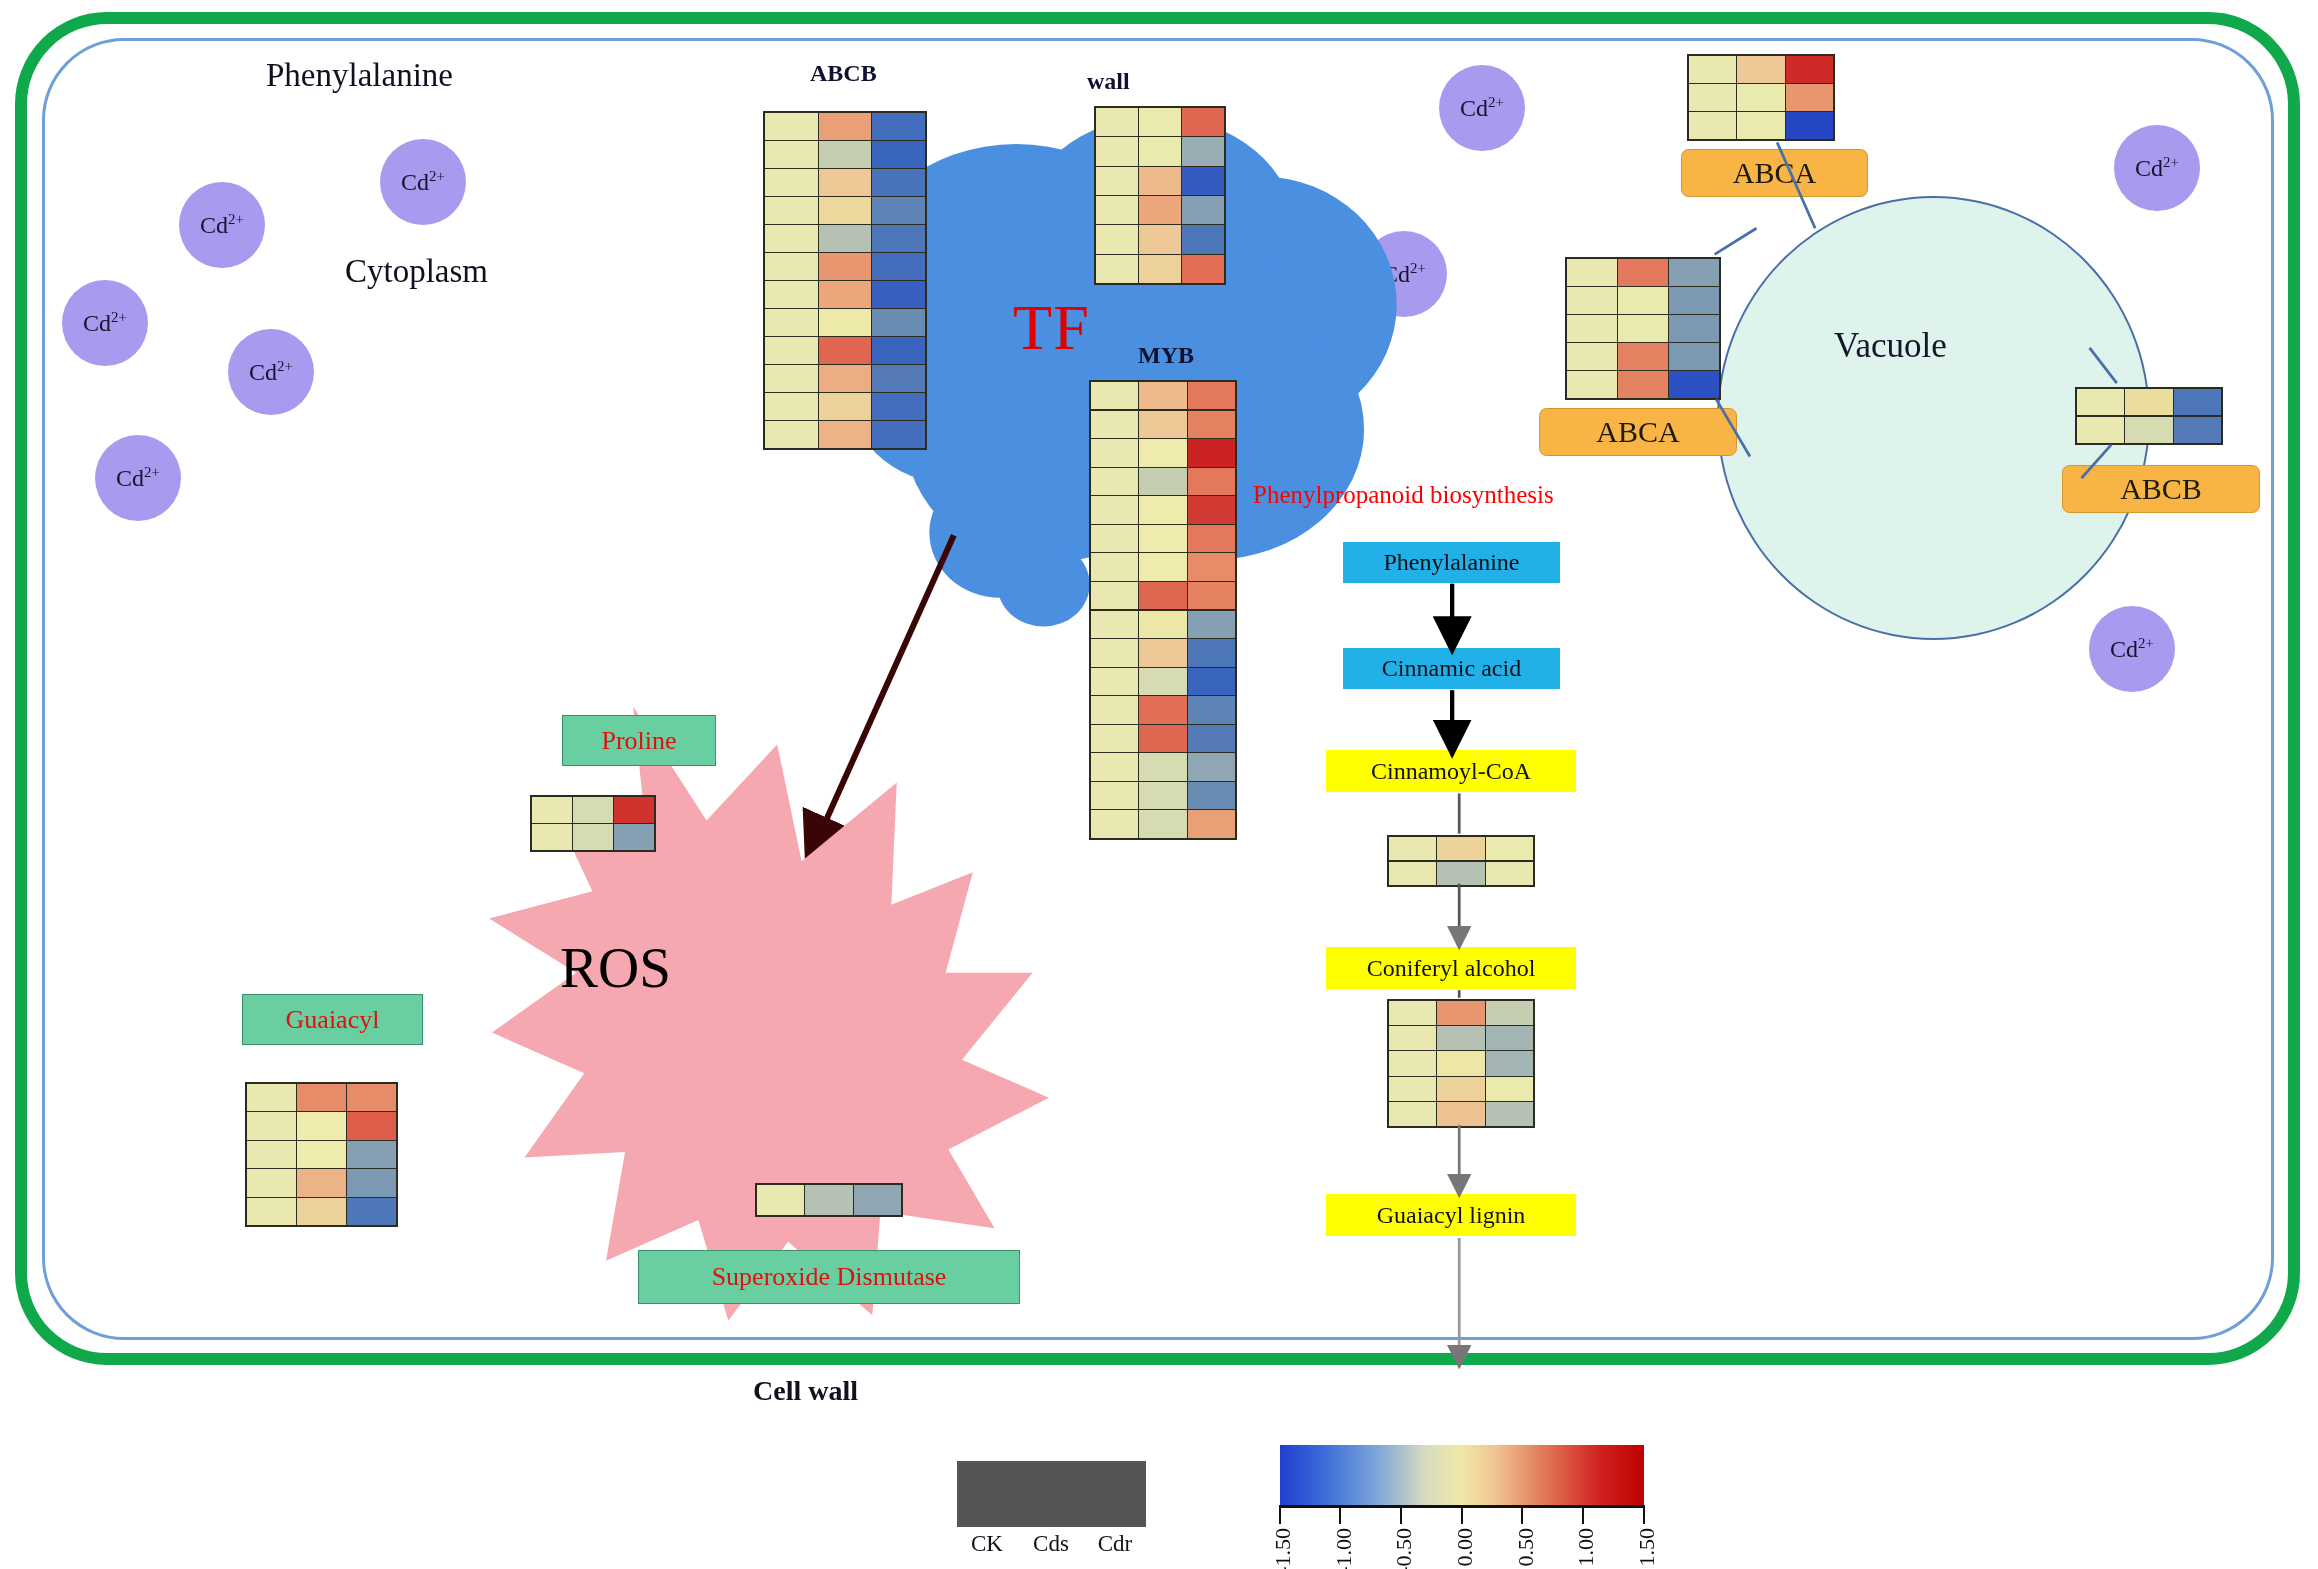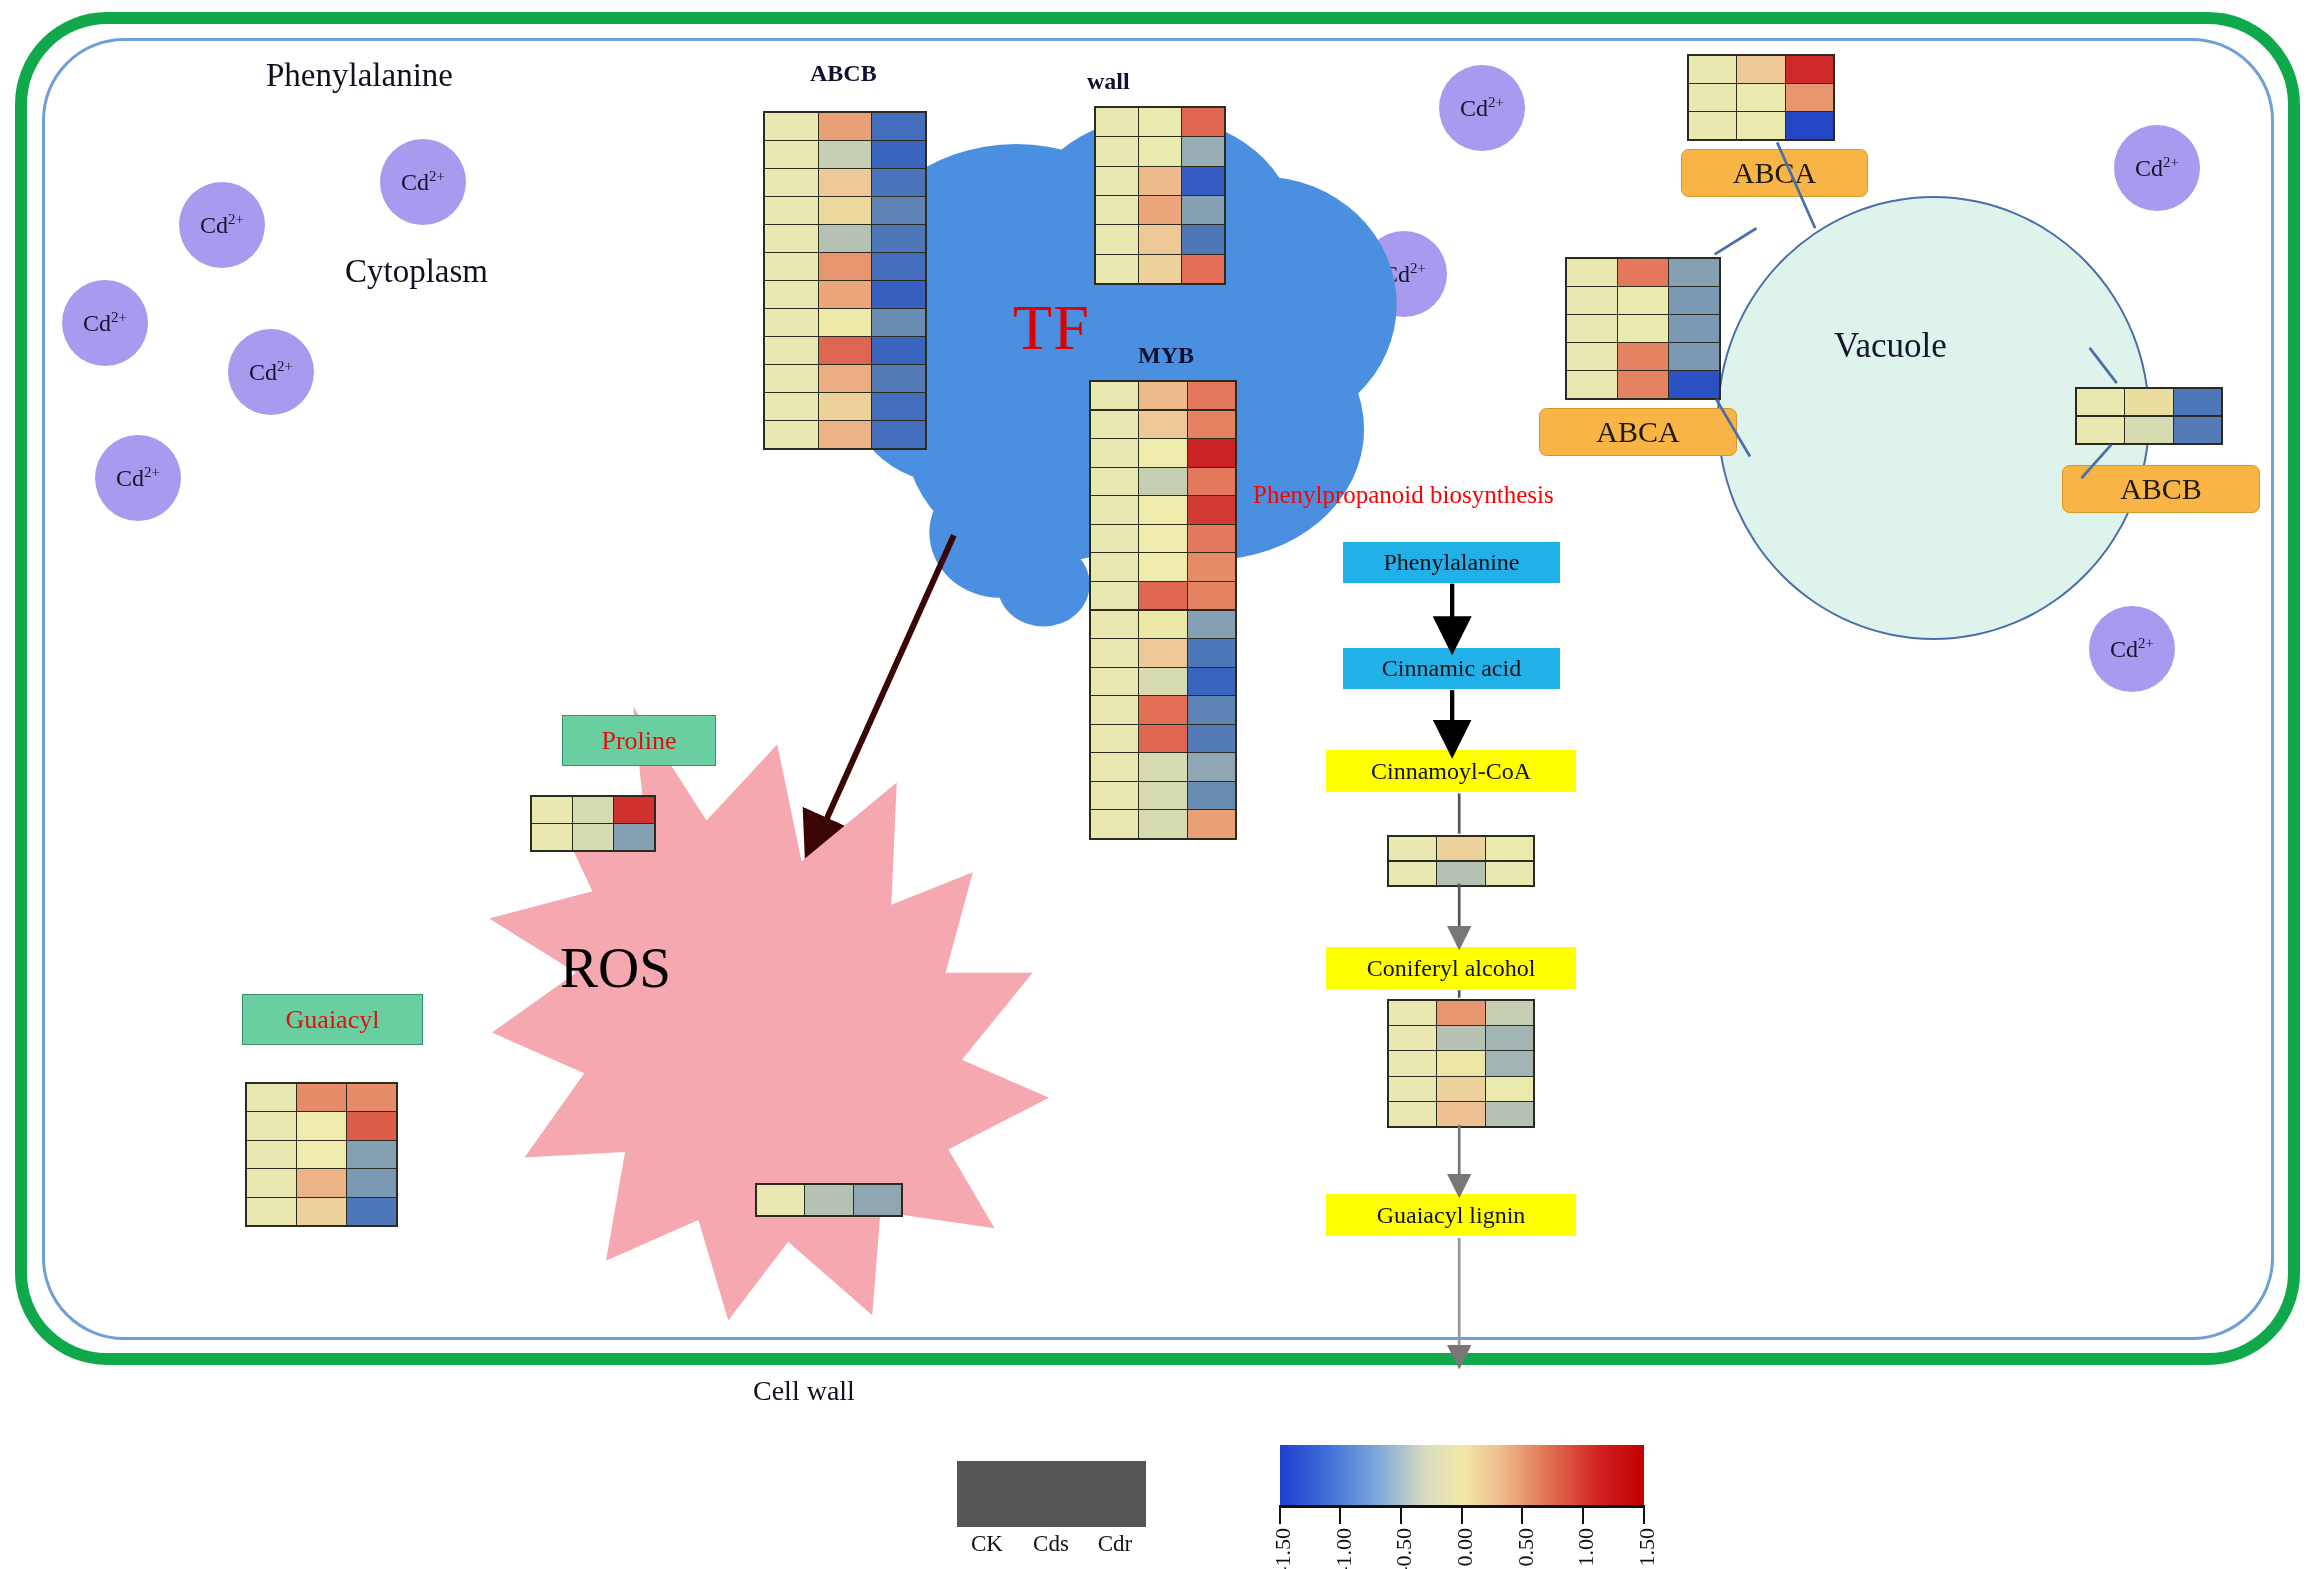--- a/index.html
+++ b/index.html
@@ -8,21 +8,21 @@
 
   
   .cellwall{position:absolute;left:15px;top:12px;width:2285px;height:1353px;
     border:12px solid #0fa84a;border-radius:92px;box-sizing:border-box;}
   .cytomembrane{position:absolute;left:42px;top:38px;width:2232px;height:1302px;
     border:3.8px solid #6f9fd8;border-radius:82px;box-sizing:border-box;}
 
   
   .lbl{position:absolute;color:#101020;white-space:nowrap;}
   .lbl.big{font-size:33px;}
-  .lbl.mid{font-size:28px;}
+  .lbl.mid{font-size:28px;font-weight:bold;}
 
   
   .cdion{position:absolute;border-radius:50%;background:#a89aef;
     display:flex;align-items:center;justify-content:center;color:#14142c;}
   .cdion sup{font-size:.62em;vertical-align:super;}
 
   
   .cloud{position:absolute;}
   .tf-text{position:absolute;color:#e00000;font-size:64px;letter-spacing:1.1px;}
 
@@ -144,20 +144,21 @@
     <polygon fill="#f5a8b0" points="
       1165,1300 1300,1510 1430,1370 1475,1585 1650,1440 1640,1665 1790,1605
       1740,1790 1900,1790 1770,1950 1930,2020 1745,2115 1830,2260 1620,2230
       1605,2420 1450,2285 1340,2430 1285,2245 1115,2320 1150,2120 965,2130
       1075,1975 905,1900 1060,1790 900,1690 1090,1640 1010,1470 1185,1495"></polygon>
   </svg>
   <div class="ros-text" style="left:560px;top:935px;">ROS</div>
 
   <div class="enzbox" style="left:562px;top:715px;width:152px;height:49px;">Proline</div>
   <div class="enzbox" style="left:242px;top:994px;width:179px;height:49px;">Guaiacyl</div>
+  <div class="enzbox" style="left:638px;top:1250px;width:380px;height:52px;">Superoxide Dismutase</div>
 
   <div class="hm-title" style="left:810px;top:60px;">ABCB</div>
   <div class="hm-title" style="left:1087px;top:68px;">wall</div>
   <div class="hm-title" style="left:1138px;top:342px;">MYB</div>
 
   <div class="hm" style="left:763px;top:111px;width:160px;height:335px;">
       <div class="row" style="flex: 1 1 0%;">
         <div class="cell" style="background: rgb(232, 232, 176);"></div>
         <div class="cell" style="background: rgb(234, 160, 118);"></div>
         <div class="cell" style="background: rgb(67, 110, 189);"></div>

